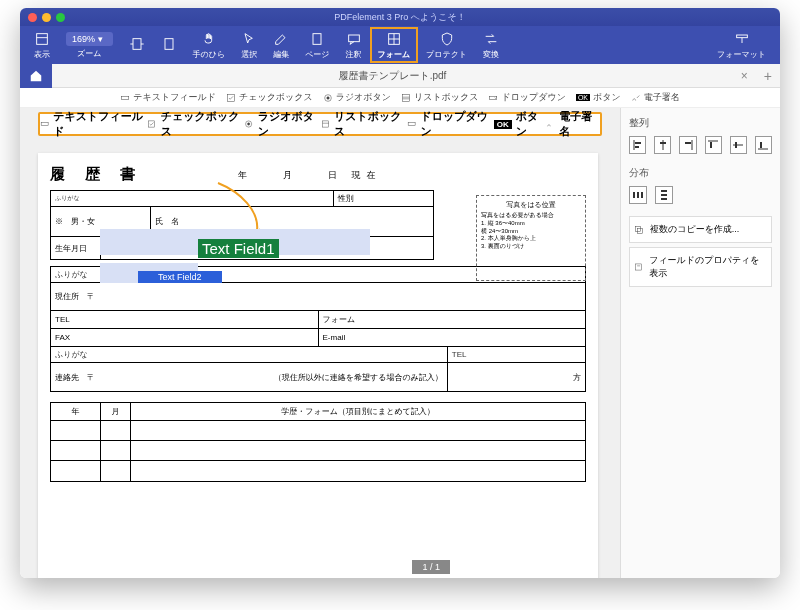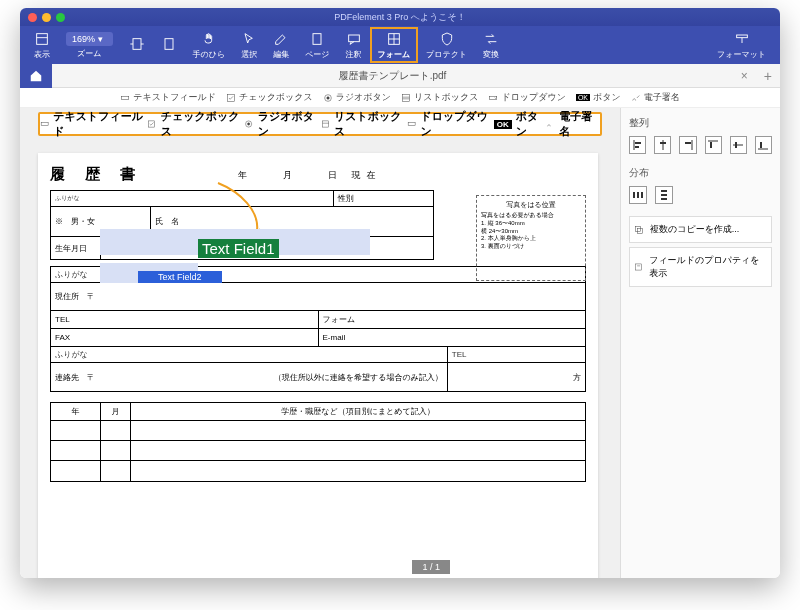--- a/index.html
+++ b/index.html
@@ -335,21 +335,21 @@
                 <span>（現住所以外に連絡を希望する場合のみ記入）</span>
               </div>
               <div class="cell" style="flex:1;justify-content:flex-end">方</div>
             </div>
         </div>
 
         <div class="table2" style="width:536px">
           <div class="row">
               <div class="cell" style="width:50px;justify-content:center">年</div>
               <div class="cell" style="width:30px;justify-content:center">月</div>
-              <div class="cell" style="flex:1;justify-content:center">学歴・職歴など（項目別にまとめて記入）</div>
+              <div class="cell" style="flex:1;justify-content:center">学歴・フォーム（項目別にまとめて記入）</div>
             </div>
           <div class="row" style="min-height:20px">
               <div class="cell" style="width:50px"></div>
               <div class="cell" style="width:30px"></div>
               <div class="cell" style="flex:1"></div>
             </div>
           <div class="row" style="min-height:20px">
               <div class="cell" style="width:50px"></div>
               <div class="cell" style="width:30px"></div>
               <div class="cell" style="flex:1"></div>

